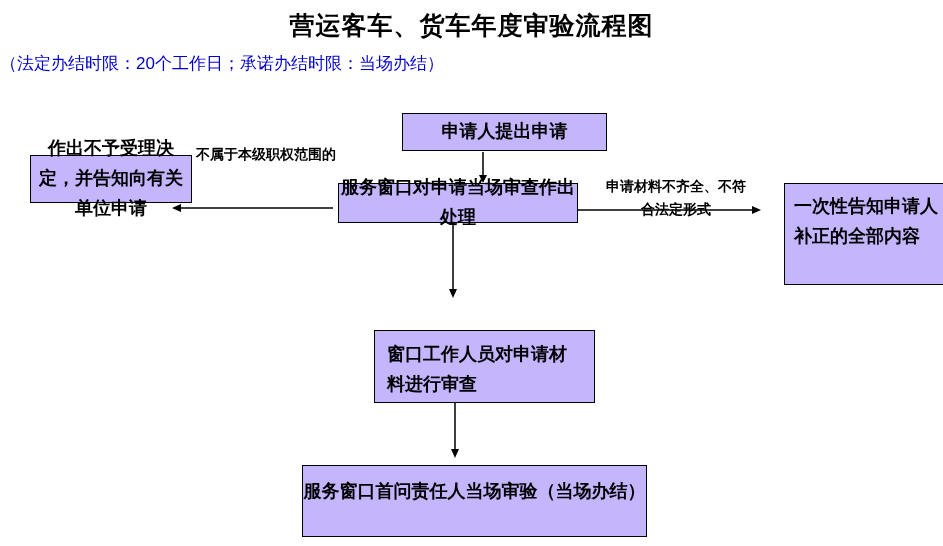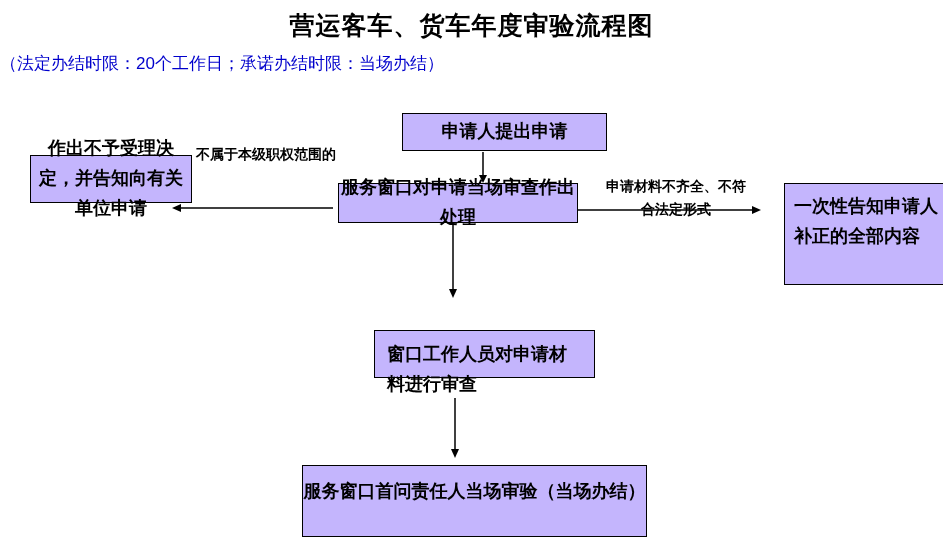--- a/index.html
+++ b/index.html
@@ -105,21 +105,21 @@
   </svg>
 
   <div class="box flex-center" style="left:380px; top:113px; width:205px; height:38px;">申请人提出申请</div>
 
   <div class="box flex-center" style="left:316px; top:183px; width:240px; height:40px;">服务窗口对申请当场审查作出处理</div>
 
   <div class="box flex-center" style="left:8px; top:155px; width:162px; height:48px; padding:8px 8px;">作出不予受理决定，并告知向有关单位申请</div>
 
   <div class="box" style="left:762px; top:183px; width:168px; height:102px; padding:8px 9px;">一次性告知申请人补正的全部内容</div>
 
-  <div class="box" style="left:352px; top:330px; width:221px; height:48px; padding:9px 12px;">窗口工作人员对申请材料进行审查</div>
+  <div class="box" style="left:352px; top:330px; width:221px; height:73px; padding:9px 12px;">窗口工作人员对申请材料进行审查</div>
 
   <div class="box" style="left:280px; top:465px; width:345px; height:72px; padding:11px 0; text-align:center;">服务窗口首问责任人当场审验（当场办结）</div>
 
   <div class="edge-label" style="left:196px; top:143px;">不属于本级职权范围的</div>
 
   <div class="edge-label wrap" style="left:604px; top:136px; width:144px;">申请材料不齐全、不符合法定形式</div>
 
 
 </div>
 

